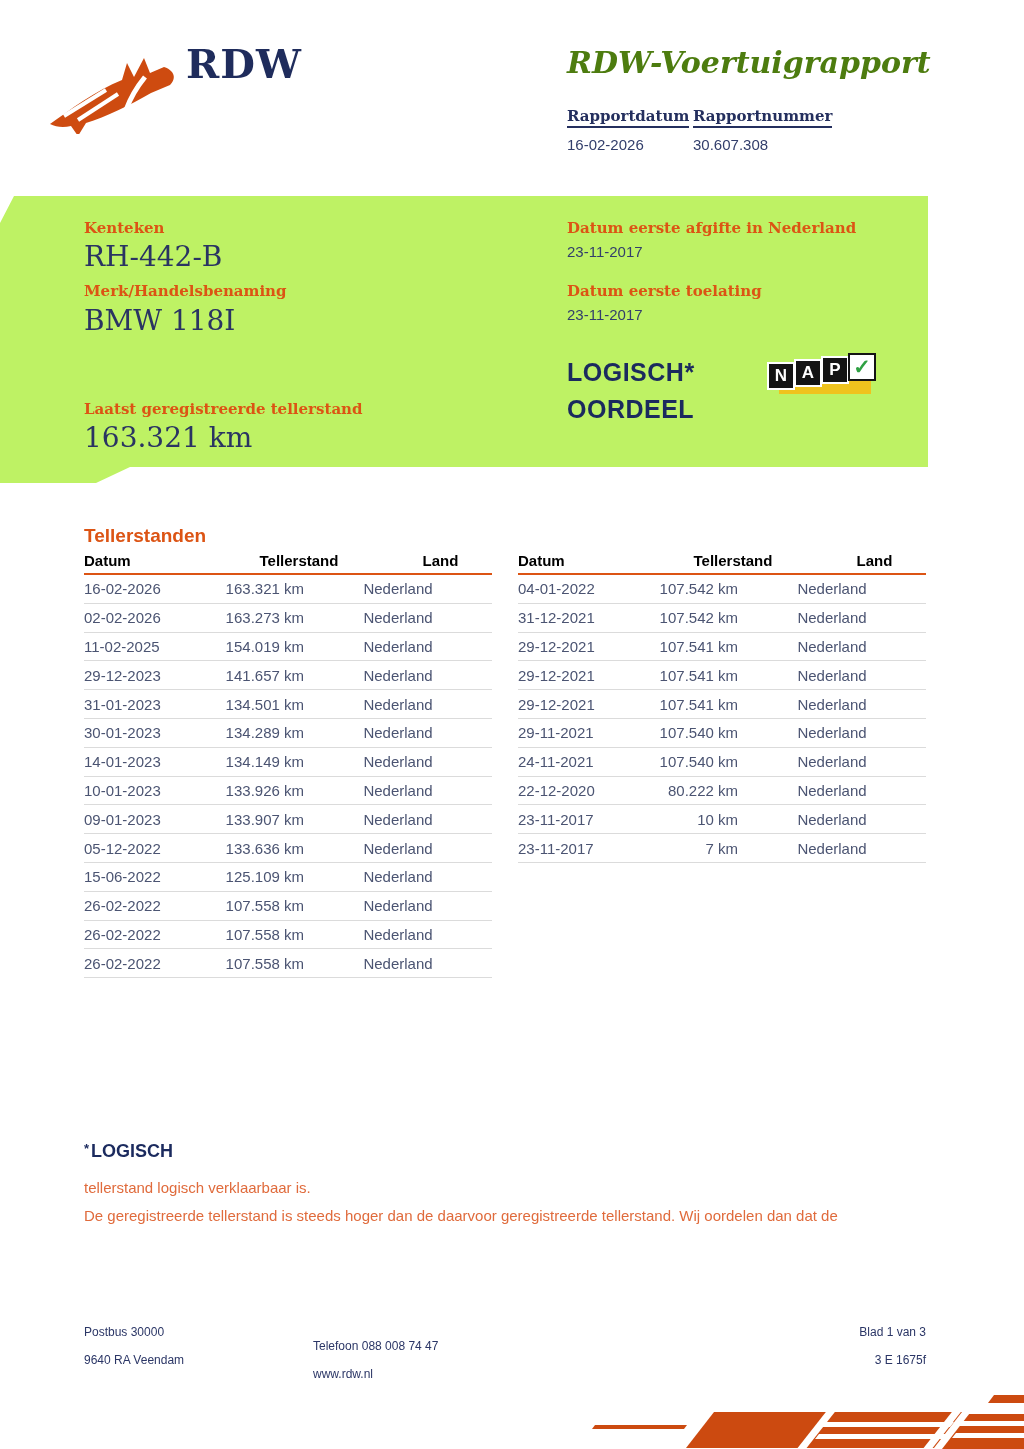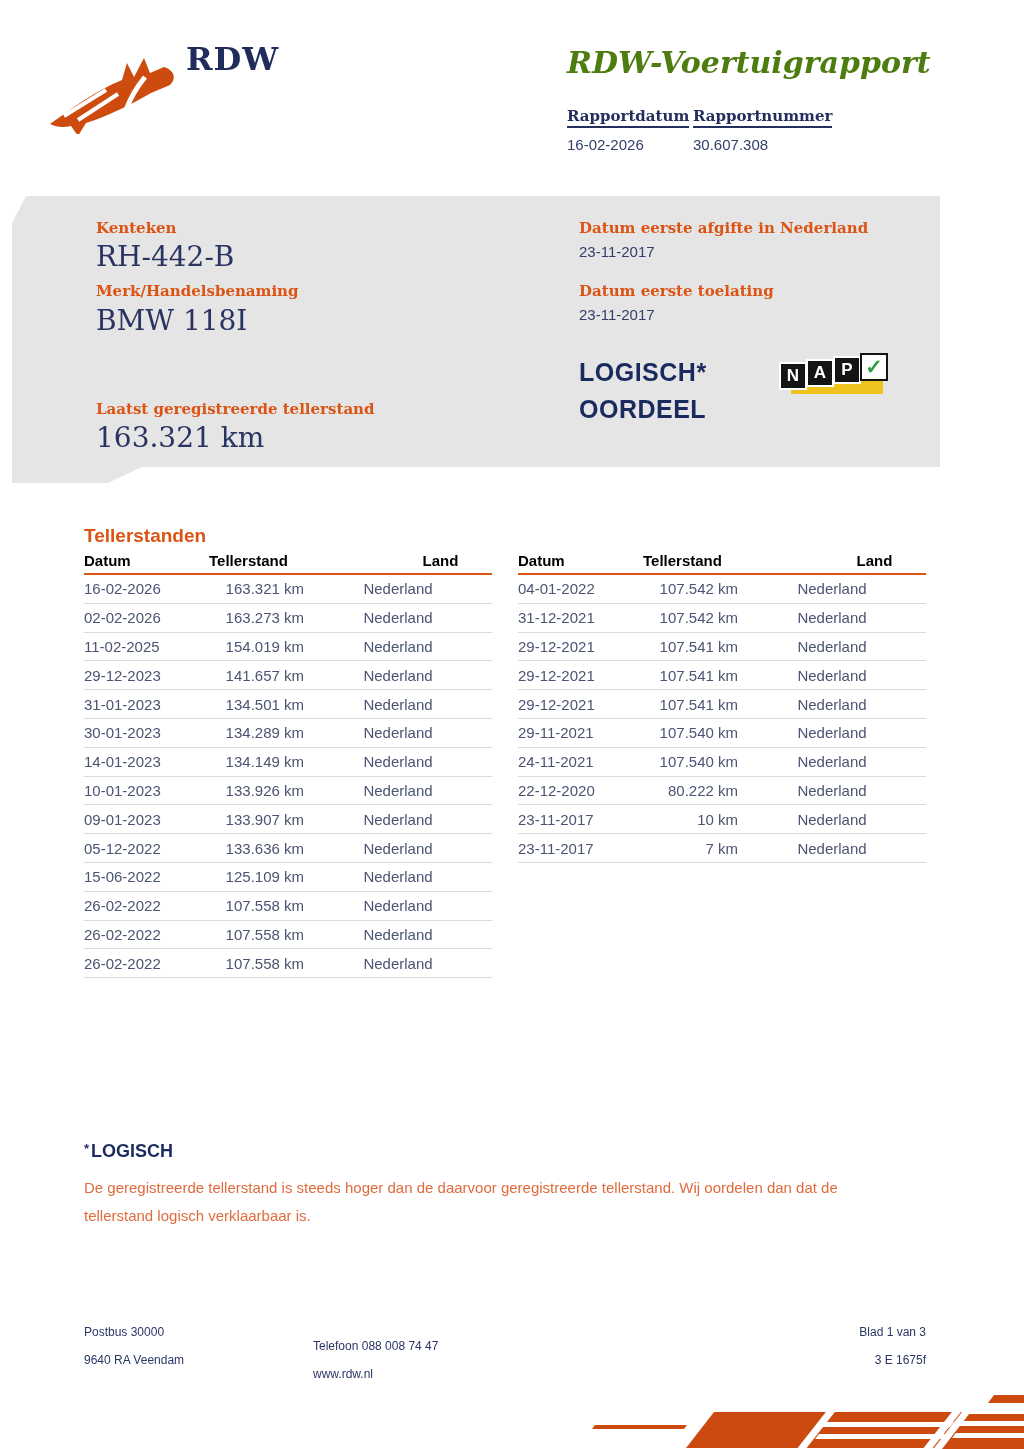--- a/index.html
+++ b/index.html
@@ -5,21 +5,21 @@
   html,body{margin:0;padding:0;}
   body{
     width:1024px;height:1449px;position:relative;background:#ffffff;
     font-family:"Liberation Sans",sans-serif;overflow:hidden;
   }
 
   
   .logo-svg{position:absolute;left:48px;top:50px;width:132px;height:84px;}
   .logo-word{
     position:absolute;left:186px;top:40px;
-    font-family:"DejaVu Serif",serif;font-weight:700;font-size:32px;
+    font-family:"DejaVu Serif",serif;font-weight:700;font-size:40px;
     color:#1F2C5C;letter-spacing:1px;
   }
   .doc-title{
     position:absolute;left:567px;top:45px;
     font-family:"DejaVu Serif",serif;font-weight:600;font-size:30px;
     color:#4d7c0f;
     font-style:italic;
   }
   .rep-label{
     position:absolute;top:107px;
@@ -27,22 +27,22 @@
     color:#242F5E;
   }
   .rep-label span{display:inline-block;border-bottom:2px solid #242F5E;padding-bottom:1px;}
   .rep-value{
     position:absolute;top:136px;font-size:15px;color:#323E6B;
   }
   .col-a{left:567px;} .col-b{left:693px;}
 
   
   .panel{
-    position:absolute;left:12px;top:196px;width:928px;height:287px;
-    background:#e5e5e5;
+    position:absolute;left:0;top:196px;width:928px;height:287px;
+    background:#bef264;
     clip-path:polygon(14px 0, 928px 0, 928px 271px, 130px 271px, 96px 287px, 0 287px, 0 27px);
   }
   .olabel{
     position:absolute;
     font-family:"DejaVu Serif",serif;font-weight:700;font-size:15px;
     color:#DC5414;
   }
   .bigval{
     position:absolute;
     font-family:"DejaVu Serif",serif;font-size:28px;color:#2A3462;
@@ -73,21 +73,21 @@
     position:absolute;left:84px;top:525px;
     font-family:Liberation Sans, sans-serif;font-weight:700;font-size:19px;color:#DC5414;
   }
   .tbl{position:absolute;top:551px;width:408px;font-size:15px;color:#4B5472;}
   .tbl-left{left:84px;} .tbl-right{left:518px;}
   .tbl-head{
     display:flex;align-items:flex-end;
     font-weight:700;color:#000000;
     border-bottom:2px solid #DC5414;padding-bottom:4px;height:18px;
   }
-  .tbl-head .c-km{text-align:left;width:180px;}
+  .tbl-head .c-km{text-align:center;width:180px;}
   .row{display:flex;align-items:center;height:27.8px;border-bottom:1px solid #DBDBDB;}
   .c-datum{width:125px;}
   .c-km{width:95px;text-align:right;}
   .c-land{flex:1;text-align:center;}
 
   
   .footnote{position:absolute;left:84px;top:1141px;width:810px;}
   .fn-title{font-weight:700;font-size:18px;color:#1B2A5E;}
   .fn-star{font-size:13px;vertical-align:4px;margin-right:2px;}
   .fn-text{margin-top:12px;font-size:15px;line-height:28px;color:#E06B3C;}
@@ -308,22 +308,22 @@
     <span class="c-land">Nederland</span>
   </div>
 </div>
 </div>
 
 <div class="footnote">
   <div class="fn-title">
     <span class="fn-star">*</span><span>LOGISCH</span>
   </div>
   <div class="fn-text">
+    <div>tellerstand logisch verklaarbaar is.</div>
     <div>De geregistreerde tellerstand is steeds hoger dan de daarvoor geregistreerde tellerstand. Wij oordelen dan dat de</div>
-    <div>tellerstand logisch verklaarbaar is.</div>
   </div>
 </div>
 
 <div class="footer-col f1">
   <div>Postbus 30000</div>
   <div>9640 RA Veendam</div>
 </div>
 <div class="footer-col f2">
   <div>Telefoon 088 008 74 47</div>
   <div>www.rdw.nl</div>

